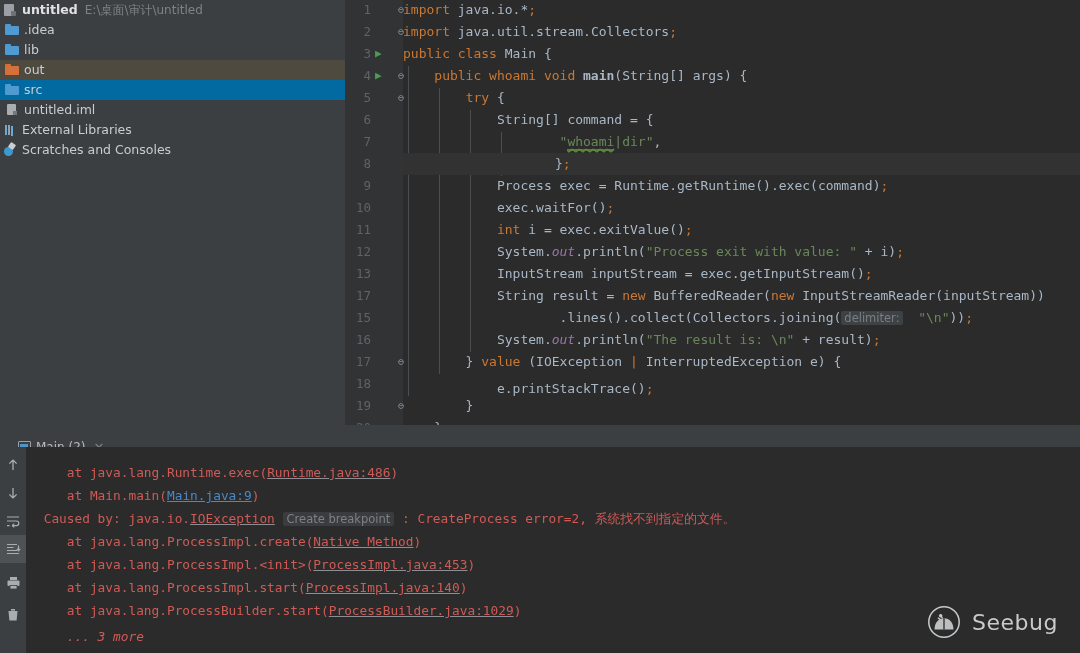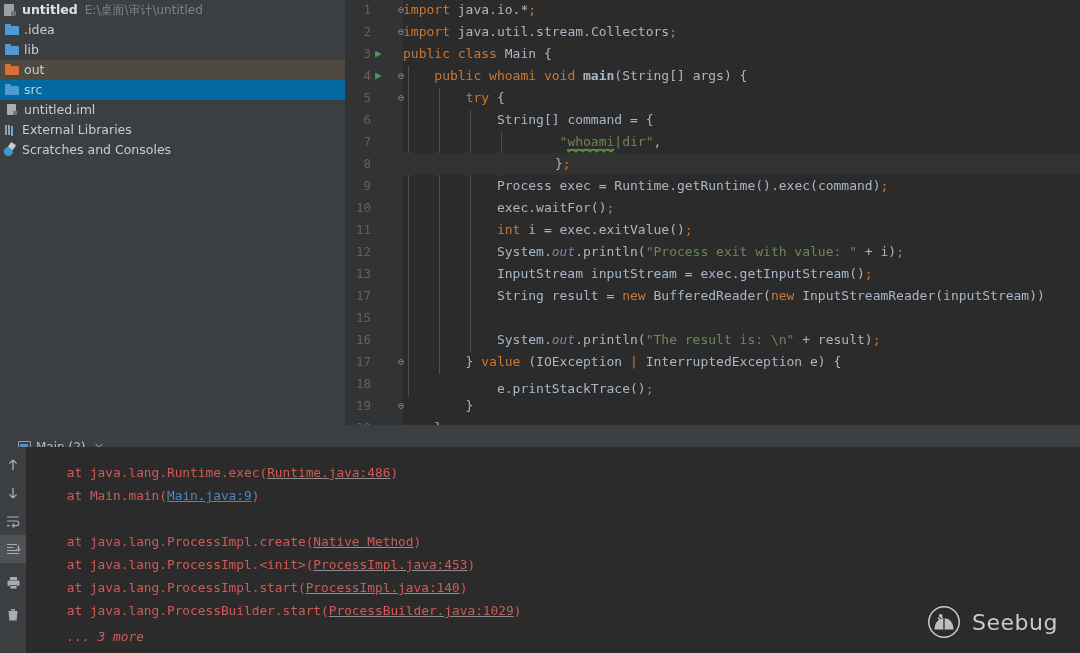--- a/index.html
+++ b/index.html
@@ -282,20 +282,21 @@
         <div class="cline" style="top: 87px; left: 0px;">        <span class="kw">try</span> {</div>
         <div class="cline" style="top: 109px; left: 0px;">            <span class="punc">String</span>[] <span class="punc">command</span> = {</div>
         <div class="cline" style="top: 131px; left: 0px;">                    <span class="str">"</span><span class="str typo">whoami</span><span class="str">|dir"</span>,</div>
         <div class="cline hl" style="top: 153px; left: 0px;">            }<span class="semi">;</span></div>
         <div class="cline" style="top: 175px; left: 0px;">            <span class="punc">Process</span> <span class="punc">exec</span> = <span class="punc">Runtime</span>.<span class="stat">getRuntime</span>().<span class="punc">exec</span>(<span class="punc">command</span>)<span class="semi">;</span></div>
         <div class="cline" style="top: 197px; left: 0px;">            <span class="punc">exec</span>.<span class="punc">waitFor</span>()<span class="semi">;</span></div>
         <div class="cline" style="top: 219px; left: 0px;">            <span class="kw">int</span> <span class="punc">i</span> = <span class="punc">exec</span>.<span class="punc">exitValue</span>()<span class="semi">;</span></div>
         <div class="cline" style="top: 241px; left: 0px;">            <span class="punc">System</span>.<span class="fld">out</span>.<span class="punc">println</span>(<span class="str">"Process exit with value: "</span> + <span class="punc">i</span>)<span class="semi">;</span></div>
         <div class="cline" style="top: 263px; left: 0px;">            <span class="punc">InputStream</span> <span class="punc">inputStream</span> = <span class="punc">exec</span>.<span class="punc">getInputStream</span>()<span class="semi">;</span></div>
         <div class="cline" style="top: 285px; left: 0px;">            <span class="punc">String</span> <span class="punc">result</span> = <span class="kw">new</span> <span class="punc">BufferedReader</span>(<span class="kw">new</span> <span class="punc">InputStreamReader</span>(<span class="punc">inputStream</span>))</div>
+        <div class="cline" style="top: 307px; left: 0px;">                    .<span class="punc">lines</span>().<span class="punc">collect</span>(<span class="punc">Collectors</span>.<span class="stat">joining</span>(<span class="hint">delimiter:</span>  <span class="str">"\n"</span>))<span class="semi">;</span></div>
         <div class="cline" style="top: 329px; left: 0px;">            <span class="punc">System</span>.<span class="fld">out</span>.<span class="punc">println</span>(<span class="str">"The result is: \n"</span> + <span class="punc">result</span>)<span class="semi">;</span></div>
         <div class="cline" style="top: 351px; left: 0px;">        } <span class="kw">value</span> (<span class="punc">IOException</span> <span class="semi">|</span> <span class="punc">InterruptedException</span> <span class="punc">e</span>) {</div>
         <div class="cline" style="top: 378px; left: 0px;">            <span class="punc">e</span>.<span class="punc">printStackTrace</span>()<span class="semi">;</span></div>
         <div class="cline" style="top: 395px; left: 0px;">        }</div>
         <div class="cline" style="top: 417px; left: 0px;">    }</div>
       </div>
   </div>
 
   <div id="statusbar">
     <div class="divider" style="left:712px;"></div>
@@ -344,20 +345,21 @@
         <svg width="14" height="14" viewBox="0 0 14 14">
             <path d="M2.5 3 H11.5 L10.6 12.5 H3.4 Z" fill="#a9adb2"></path>
             <rect x="5" y="1" width="4" height="1.6" fill="#a9adb2"></rect>
           </svg>
       </div>
     </div>
 
     <div id="console">
         <div class="oline" style="top: 14px; left: 40.8px;"><span>at java.lang.Runtime.exec(</span><span class="lnk">Runtime.java:486</span><span>)</span></div>
         <div class="oline" style="top: 37px; left: 40.8px;"><span>at Main.main(</span><span class="lnk-blue">Main.java:9</span><span>)</span></div>
+        <div class="oline" style="top: 60px; left: 17.7px;"><span>Caused by: java.io.</span><span class="lnk">IOException</span> <span class="bp">Create breakpoint</span><span> : CreateProcess error=2, 系统找不到指定的文件。</span></div>
         <div class="oline" style="top: 83px; left: 40.8px;"><span>at java.lang.ProcessImpl.create(</span><span class="lnk">Native Method</span><span>)</span></div>
         <div class="oline" style="top: 106px; left: 40.8px;"><span>at java.lang.ProcessImpl.&lt;init&gt;(</span><span class="lnk">ProcessImpl.java:453</span><span>)</span></div>
         <div class="oline" style="top: 129px; left: 40.8px;"><span>at java.lang.ProcessImpl.start(</span><span class="lnk">ProcessImpl.java:140</span><span>)</span></div>
         <div class="oline" style="top: 152px; left: 40.8px;"><span>at java.lang.ProcessBuilder.start(</span><span class="lnk">ProcessBuilder.java:1029</span><span>)</span></div>
         <div class="oline" style="top: 178px; left: 40.8px; font-style: italic;"><span>... 3 more</span></div>
       </div>
 
     <div id="watermark">
       <svg width="38" height="38" viewBox="0 0 40 40">
         <circle cx="20" cy="20" r="16" fill="none" stroke="#d6d8da" stroke-width="1.6"></circle>

